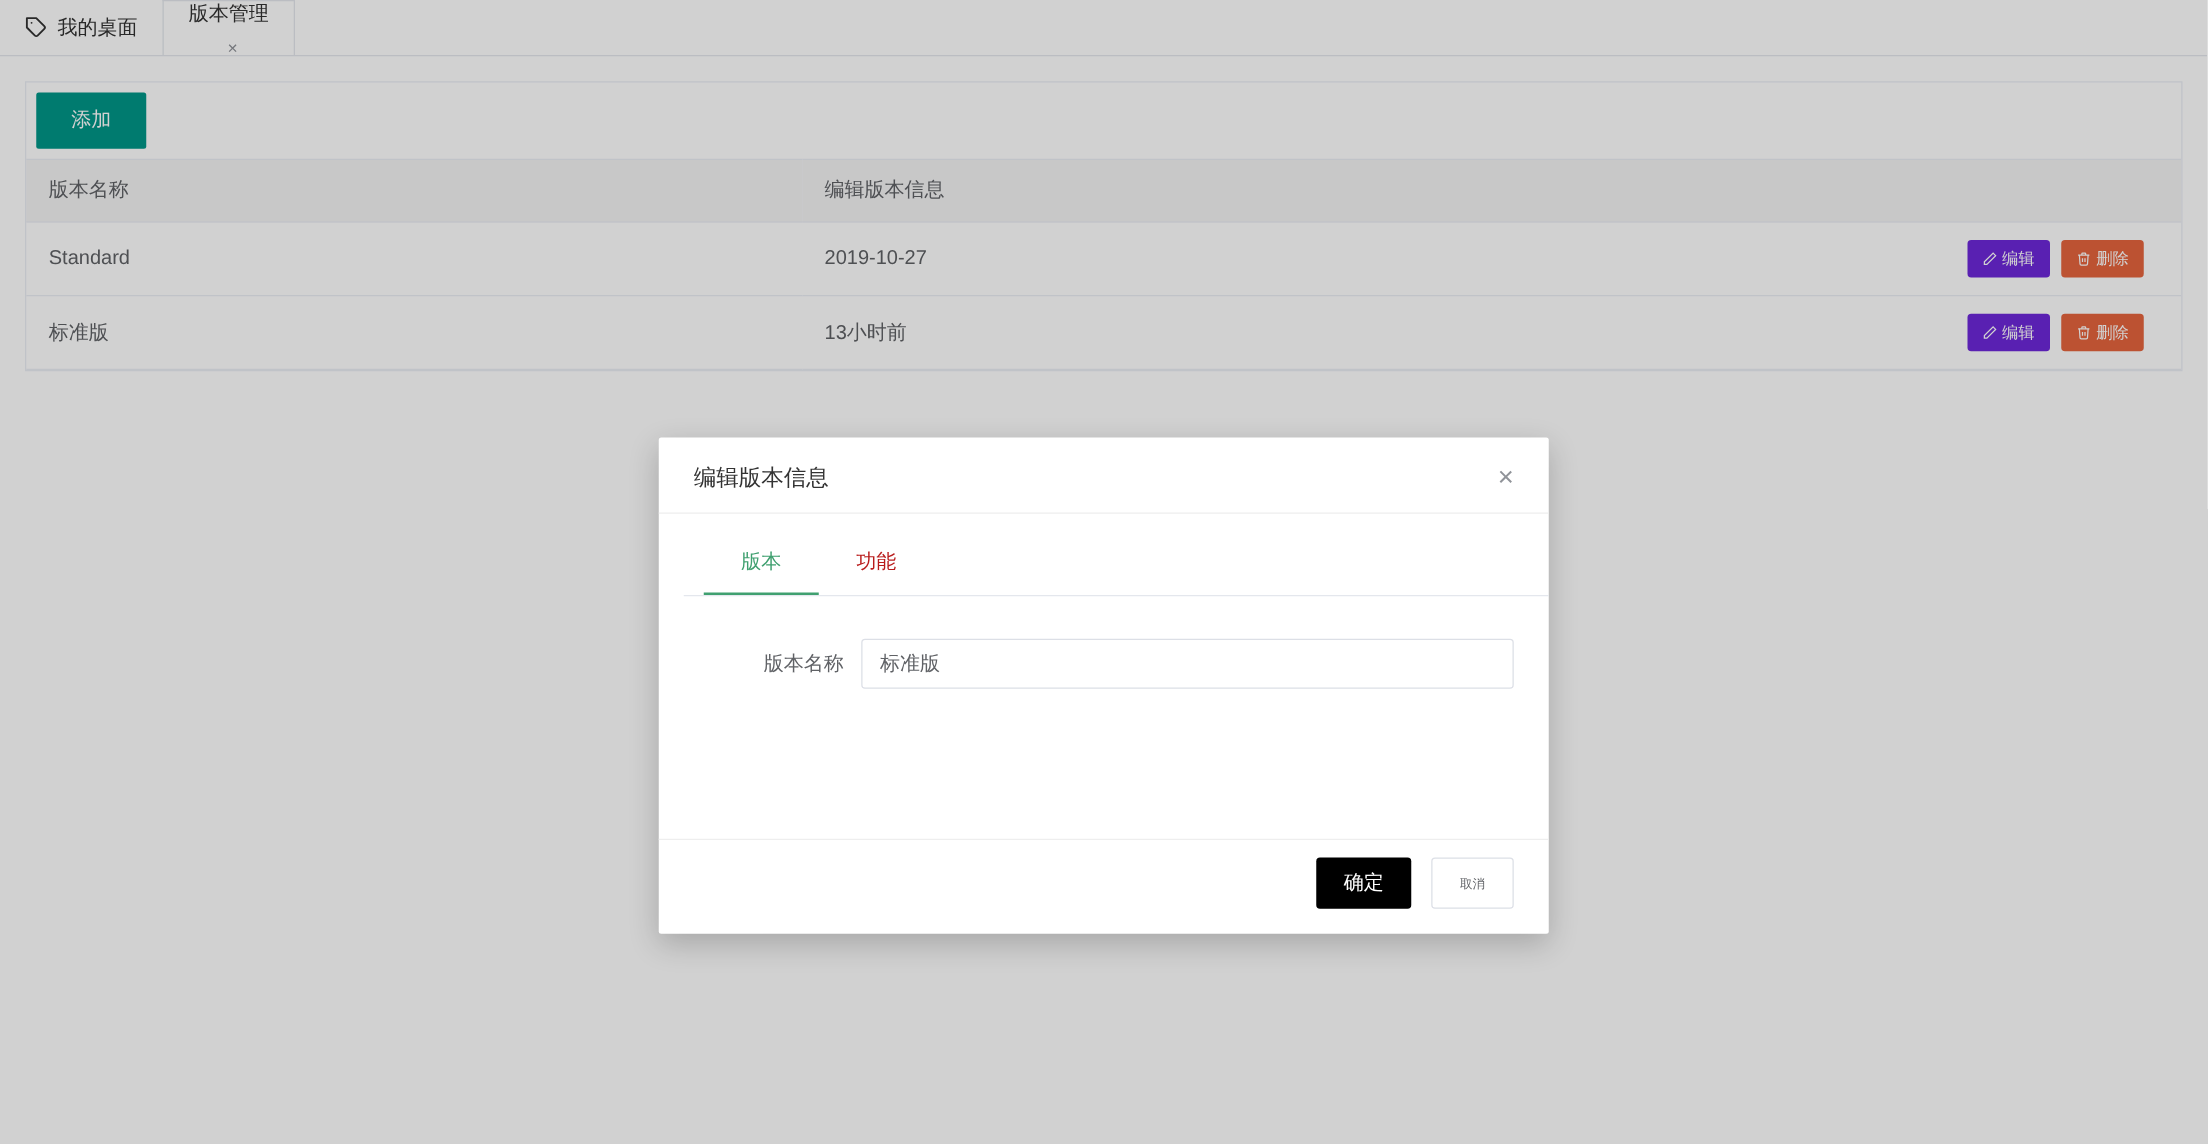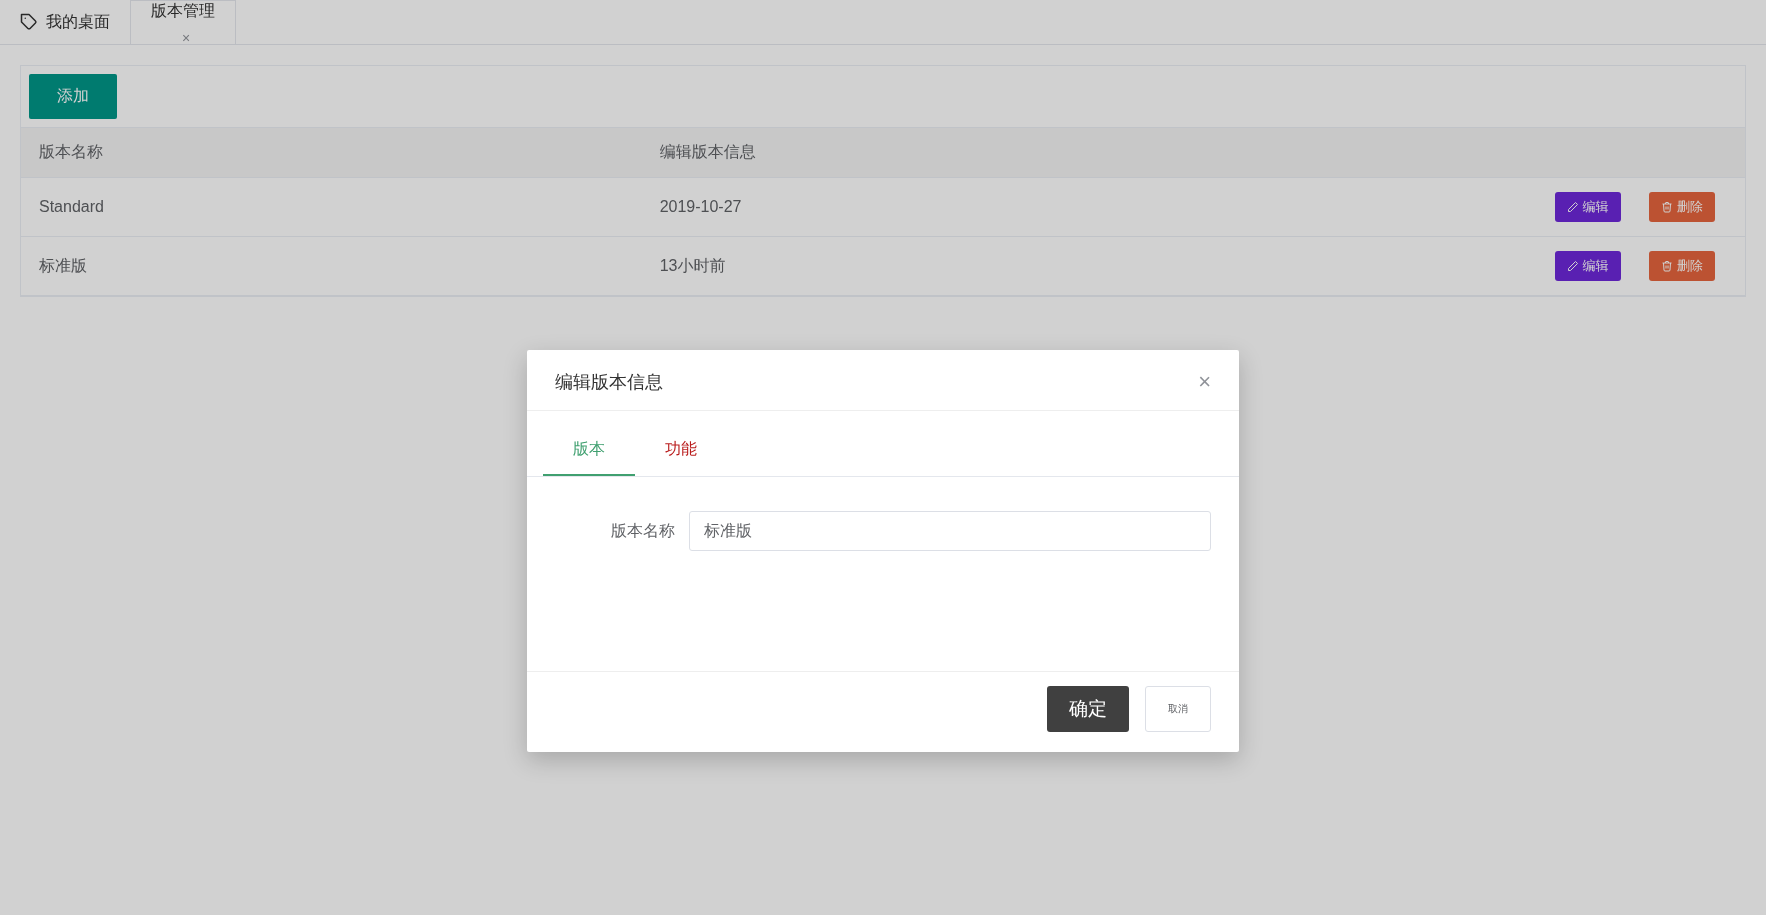--- a/index.html
+++ b/index.html
@@ -95,21 +95,21 @@
   align-items: center;
   gap: 4px;
   padding: 6px 12px;
   font-size: 13px;
   border-radius: 3px;
   border: none;
   color: #fff;
   cursor: pointer;
 }
 .btn-edit { background: #6d28d9; }
-.btn-delete { background: #e6643d; margin-left: 24px; }
+.btn-delete { background: #e6643d; margin-left: 5px; }
 .btn-sm svg { width: 12px; height: 12px; }
 
 .dialog {
   position: absolute;
   top: 350px;
   left: 50%;
   transform: translateX(-50%);
   width: 712px;
   background: #fff;
   border-radius: 2px;
@@ -124,20 +124,21 @@
   align-items: center;
 }
 .dialog-title { font-size: 18px; color: #333; }
 .dialog-close { font-size: 22px; color: #909399; cursor: pointer; background:none; border:none; line-height:1; }
 .dialog-body { padding: 0; }
 .inner-tabs {
   display: flex;
   border-bottom: 1px solid #e4e7ed;
   padding: 0 16px;
   margin-top: 14px;
+  margin-left: 20px;
 }
 .inner-tab {
   padding: 14px 30px;
   font-size: 16px;
   color: #b91c1c;
   cursor: pointer;
   border-bottom: 2px solid transparent;
 }
 .inner-tab.active {
   color: #40a070;
@@ -164,25 +165,25 @@
   color: #606266;
 }
 .dialog-footer {
   padding: 14px 28px 20px;
   display: flex;
   justify-content: flex-end;
   gap: 16px;
   border-top: 1px solid #eee;
 }
 .btn-primary {
-  background: #404040;
+  background: #000000;
   color: #fff;
   border: none;
   padding: 10px 22px;
-  font-size: 19px;
+  font-size: 16px;
   border-radius: 3px;
   cursor: pointer;
 }
 .btn-default {
   background: #fff;
   color: #606266;
   border: 1px solid #dcdfe6;
   padding: 10px 22px;
   font-size: 10px;
   border-radius: 3px;

